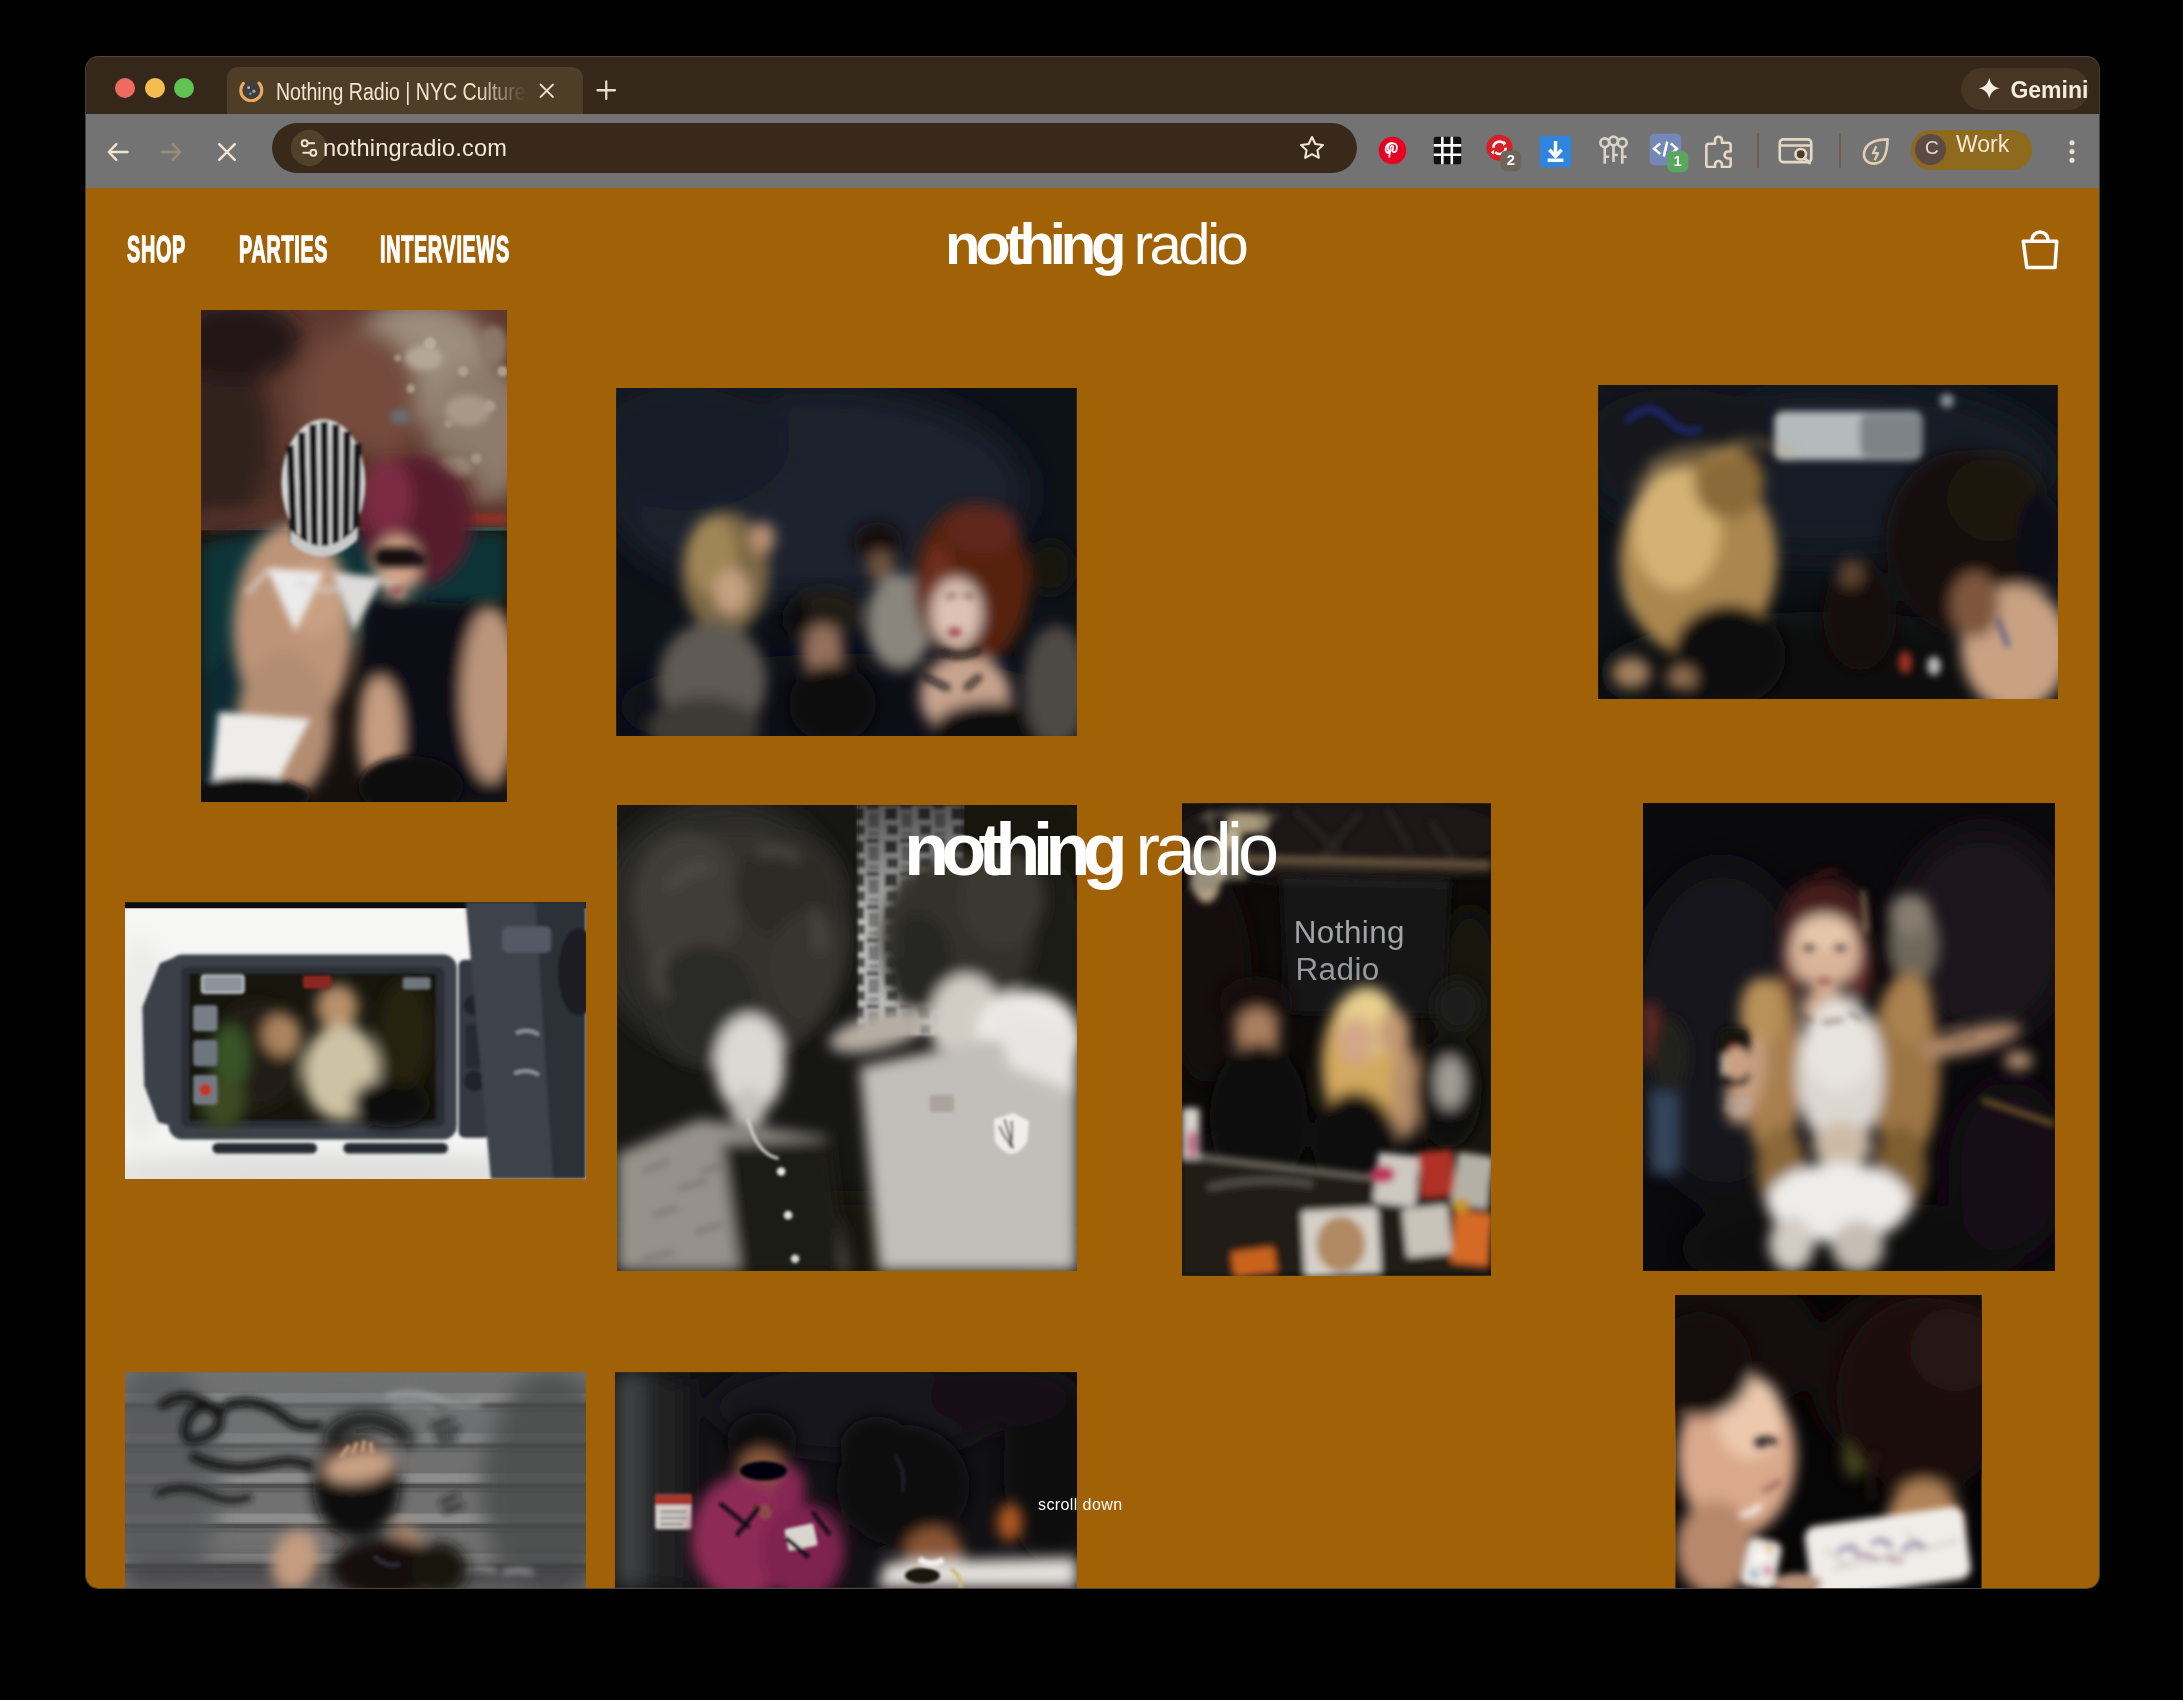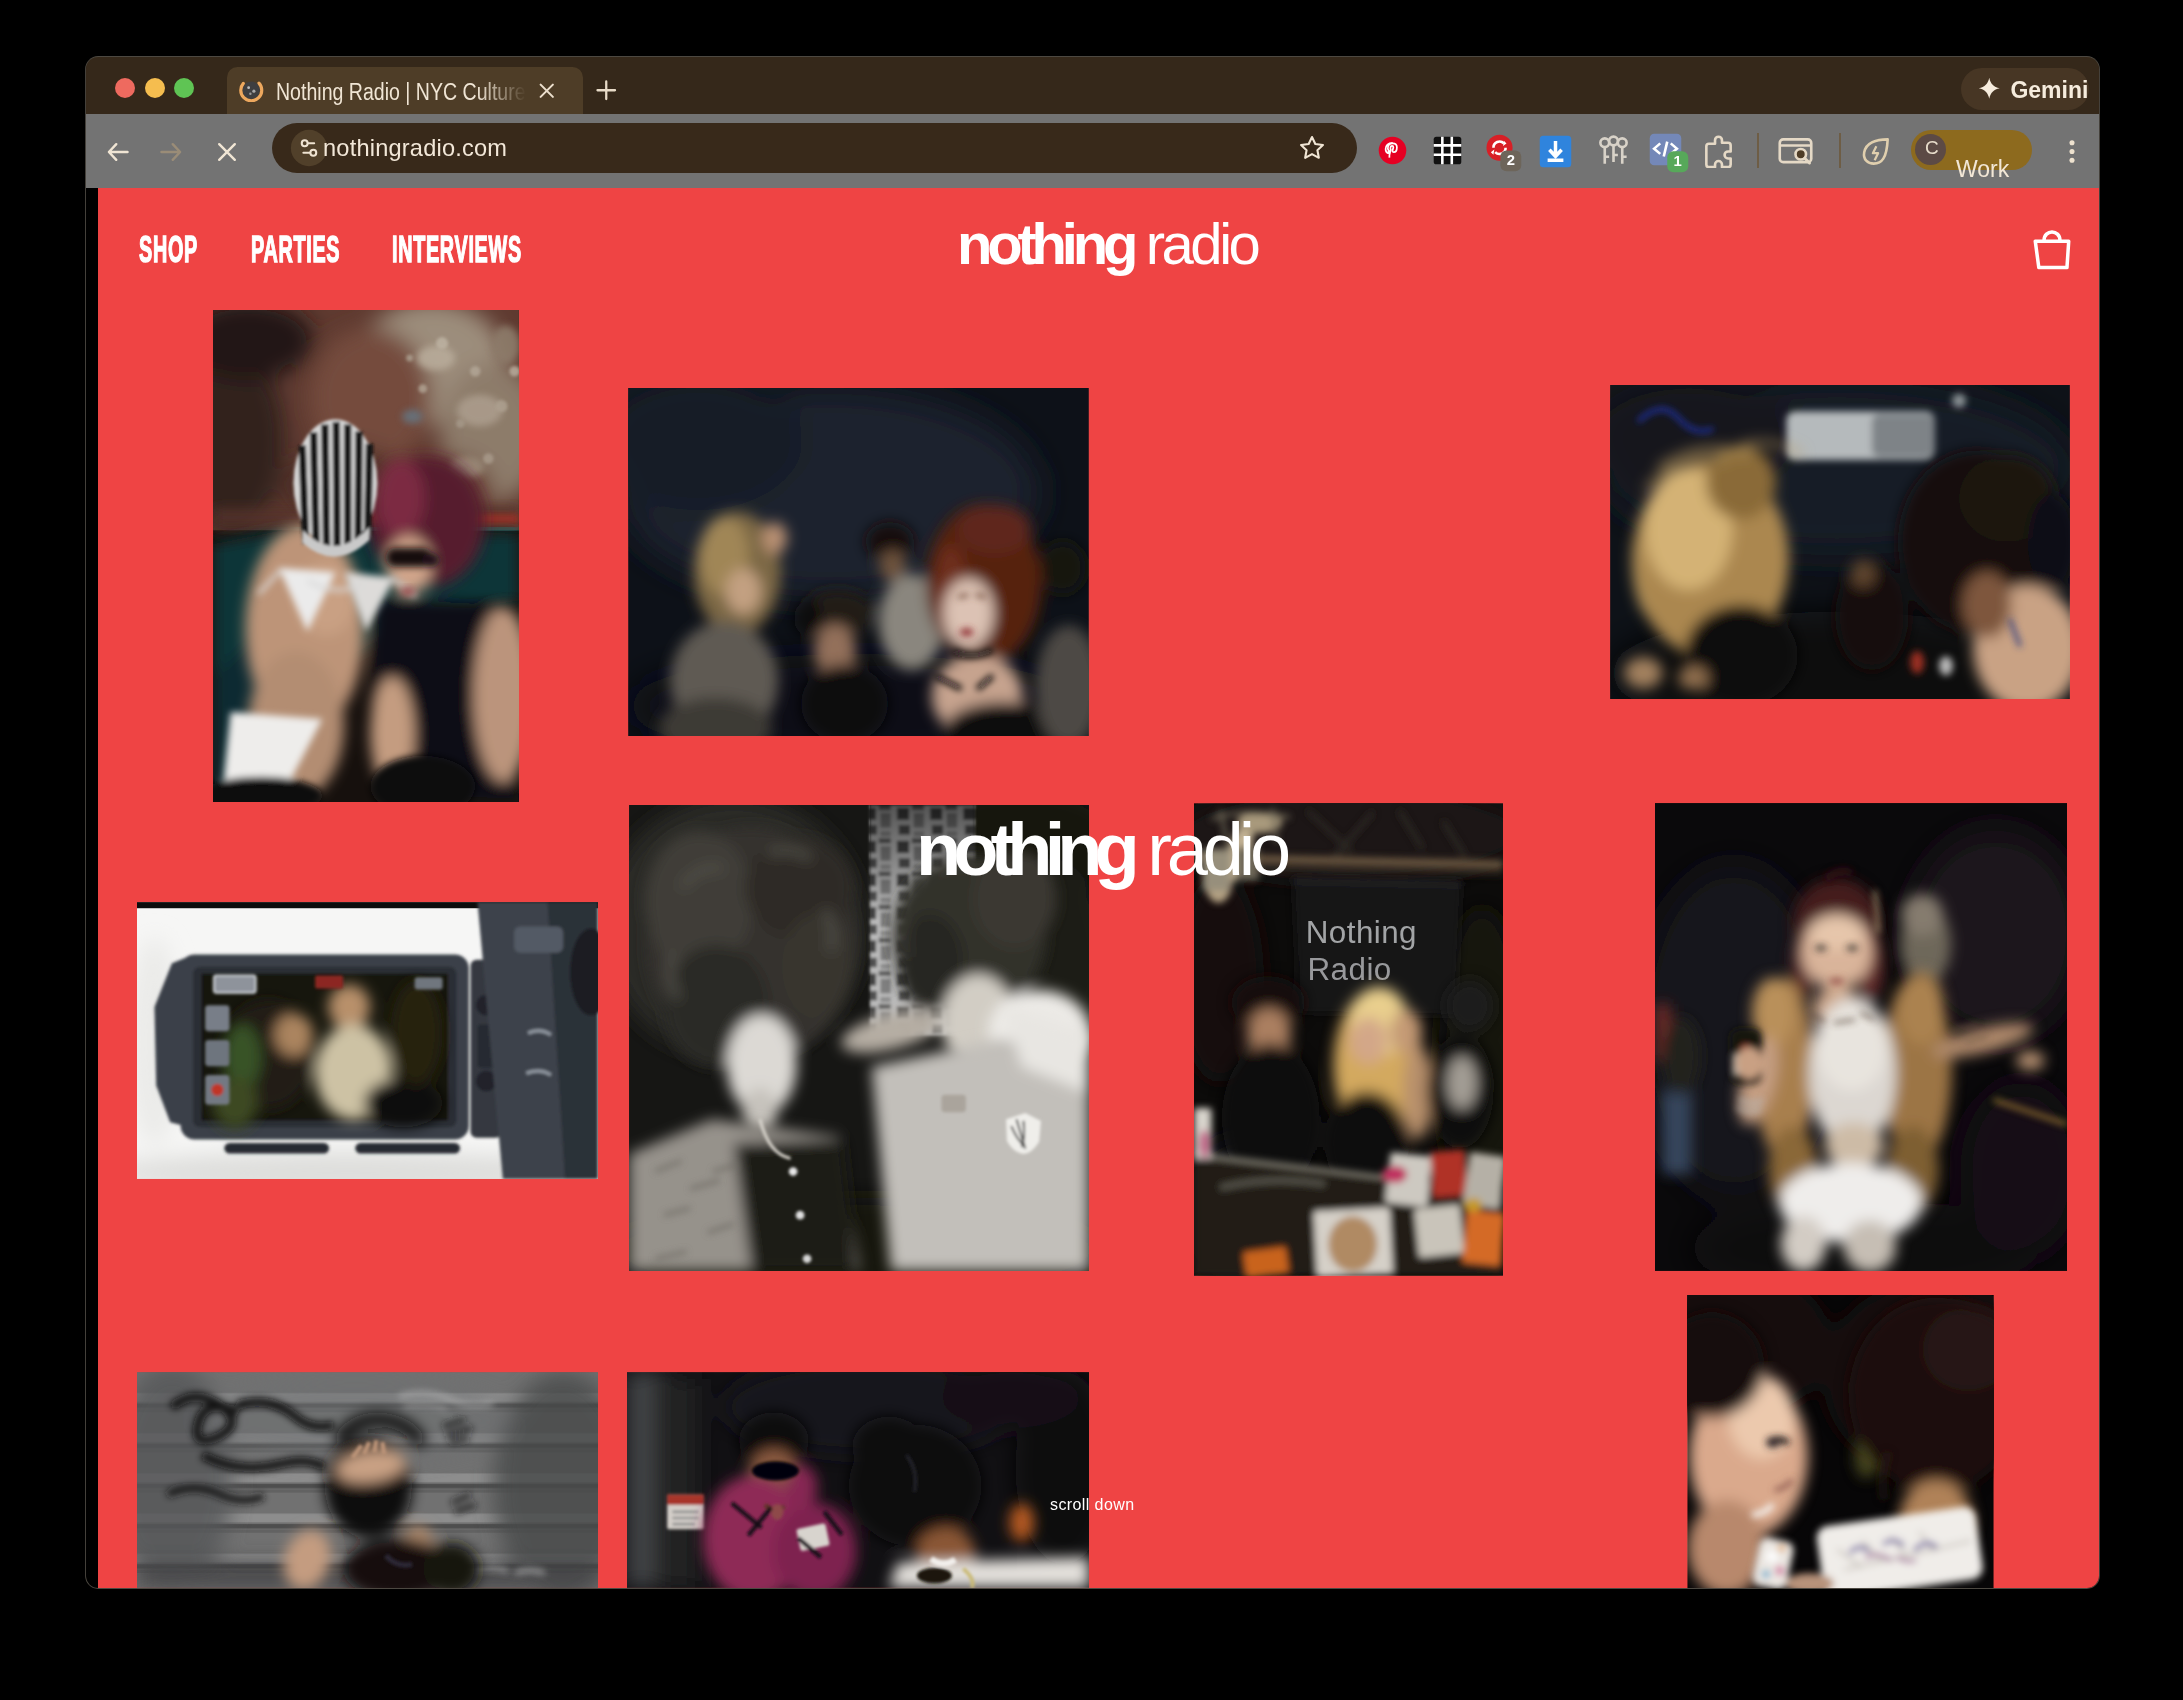--- a/index.html
+++ b/index.html
@@ -10,21 +10,21 @@
        box-shadow:0 0 0 0.9px #4c4841, inset 0 0.9px 0 #6e6152;}
   #tabstrip{position:absolute;left:0;top:0;width:100%;height:57px;background:#35281a;}
   .tl{position:absolute;top:21px;width:20px;height:20px;border-radius:50%;}
   #tab{position:absolute;left:141px;top:9.6px;width:356px;height:47px;background:#4e3d27;
        border-radius:10.5px 10.5px 0 0;}
   #tabtitle{position:absolute;left:49px;top:12.2px;font-size:23px;color:#f0e5d4;white-space:nowrap;overflow:hidden;width:297px;transform:scaleX(.85);transform-origin:0 50%;}
   #tabfade{position:absolute;right:45px;top:0;height:100%;width:61px;background:linear-gradient(90deg,rgba(78,61,39,0),#4e3d27 80%);}
   #navbar{position:absolute;left:0;top:57px;width:100%;height:74px;background:#737373;}
   #urlpill{position:absolute;left:186px;top:8.7px;width:1085px;height:50px;border-radius:25px;background:#38291a;}
   #urltext{position:absolute;left:51px;top:12.2px;font-size:23.6px;color:#f2e7d8;letter-spacing:0.2px;}
-  #content{position:absolute;left:12px;top:131px;width:2013px;height:1400px;background:#ef4444;overflow:hidden;}
+  #content{position:absolute;left:0;top:131px;width:2013px;height:1400px;background:#a16207;overflow:hidden;}
   .navlink{position:absolute;top:41px;font-weight:bold;color:#fff;font-size:37px;
            transform-origin:0 0;transform:scaleX(.535);letter-spacing:1.3px;white-space:nowrap;-webkit-text-stroke:1.5px #fff;}
   #logo{position:absolute;top:22px;left:859px;white-space:nowrap;color:#fff;}
   #overlaylogo{position:absolute;top:619px;left:818px;white-space:nowrap;color:#fff;z-index:30;}
   .lgb{font-weight:bold;font-size:58px;letter-spacing:-5.2px;}
   .lgr{font-weight:normal;font-size:58px;letter-spacing:-3.5px;}
   .lgb2{font-weight:bold;font-size:74px;letter-spacing:-7.9px;}
   .lgr2{font-weight:normal;font-size:74px;letter-spacing:-5.2px;}
   #scrolldown{position:absolute;top:1308px;left:952px;font-size:16px;color:#fff;letter-spacing:0.4px;}
   .ph{position:absolute;overflow:hidden;}
@@ -135,21 +135,21 @@
         <path d="M30.5 26.5 L36 32" stroke="#e5d9c6" stroke-width="3.4" stroke-linecap="round"></path>
       </svg>
       <div style="position:absolute;left:1753px;top:19px;width:1.7px;height:35px;background:#6e5d45;"></div>
       <svg class="ico" style="left:1773px;top:21px" width="33" height="33" viewBox="0 0 38 38">
         <path d="M33 5 C20 5 8 9 6 20 c-1.5 8 4 13 11 13 9 0 15-6 16-28 Z" fill="none" stroke="#e0cfae" stroke-width="3" stroke-linejoin="round"></path>
         <path d="M20 13 l-4 8 h6 l-4 8" fill="none" stroke="#e0cfae" stroke-width="2.6" stroke-linejoin="round"></path>
       </svg>
       <div style="position:absolute;left:1825px;top:15.7px;width:121px;height:40px;border-radius:21px;background:#8d6a1e;">
         <div style="position:absolute;left:4.4px;top:4.4px;width:31px;height:31px;border-radius:50%;background:#5c4a45;"></div>
         <div style="position:absolute;left:14px;top:7px;font-size:19px;color:#e8ddcb;">C</div>
-        <div style="position:absolute;left:45px;top:26px;font-size:23px;color:#f2e7d6;text-align:center;">Work</div>
+        <div style="position:absolute;left:45px;top:1px;font-size:23px;color:#f2e7d6;text-align:center;">Work</div>
       </div>
       <svg class="ico" style="left:1972px;top:20px" width="28" height="35" viewBox="0 0 32 40">
         <circle cx="16" cy="10" r="2.9" fill="#eee2cf"></circle>
           <circle cx="16" cy="20" r="2.9" fill="#eee2cf"></circle>
           <circle cx="16" cy="30" r="2.9" fill="#eee2cf"></circle>
       </svg>
     </div>
     <div id="content">
       <div class="navlink" style="left:41px;">SHOP</div>
       <div class="navlink" style="left:153px;">PARTIES</div>

